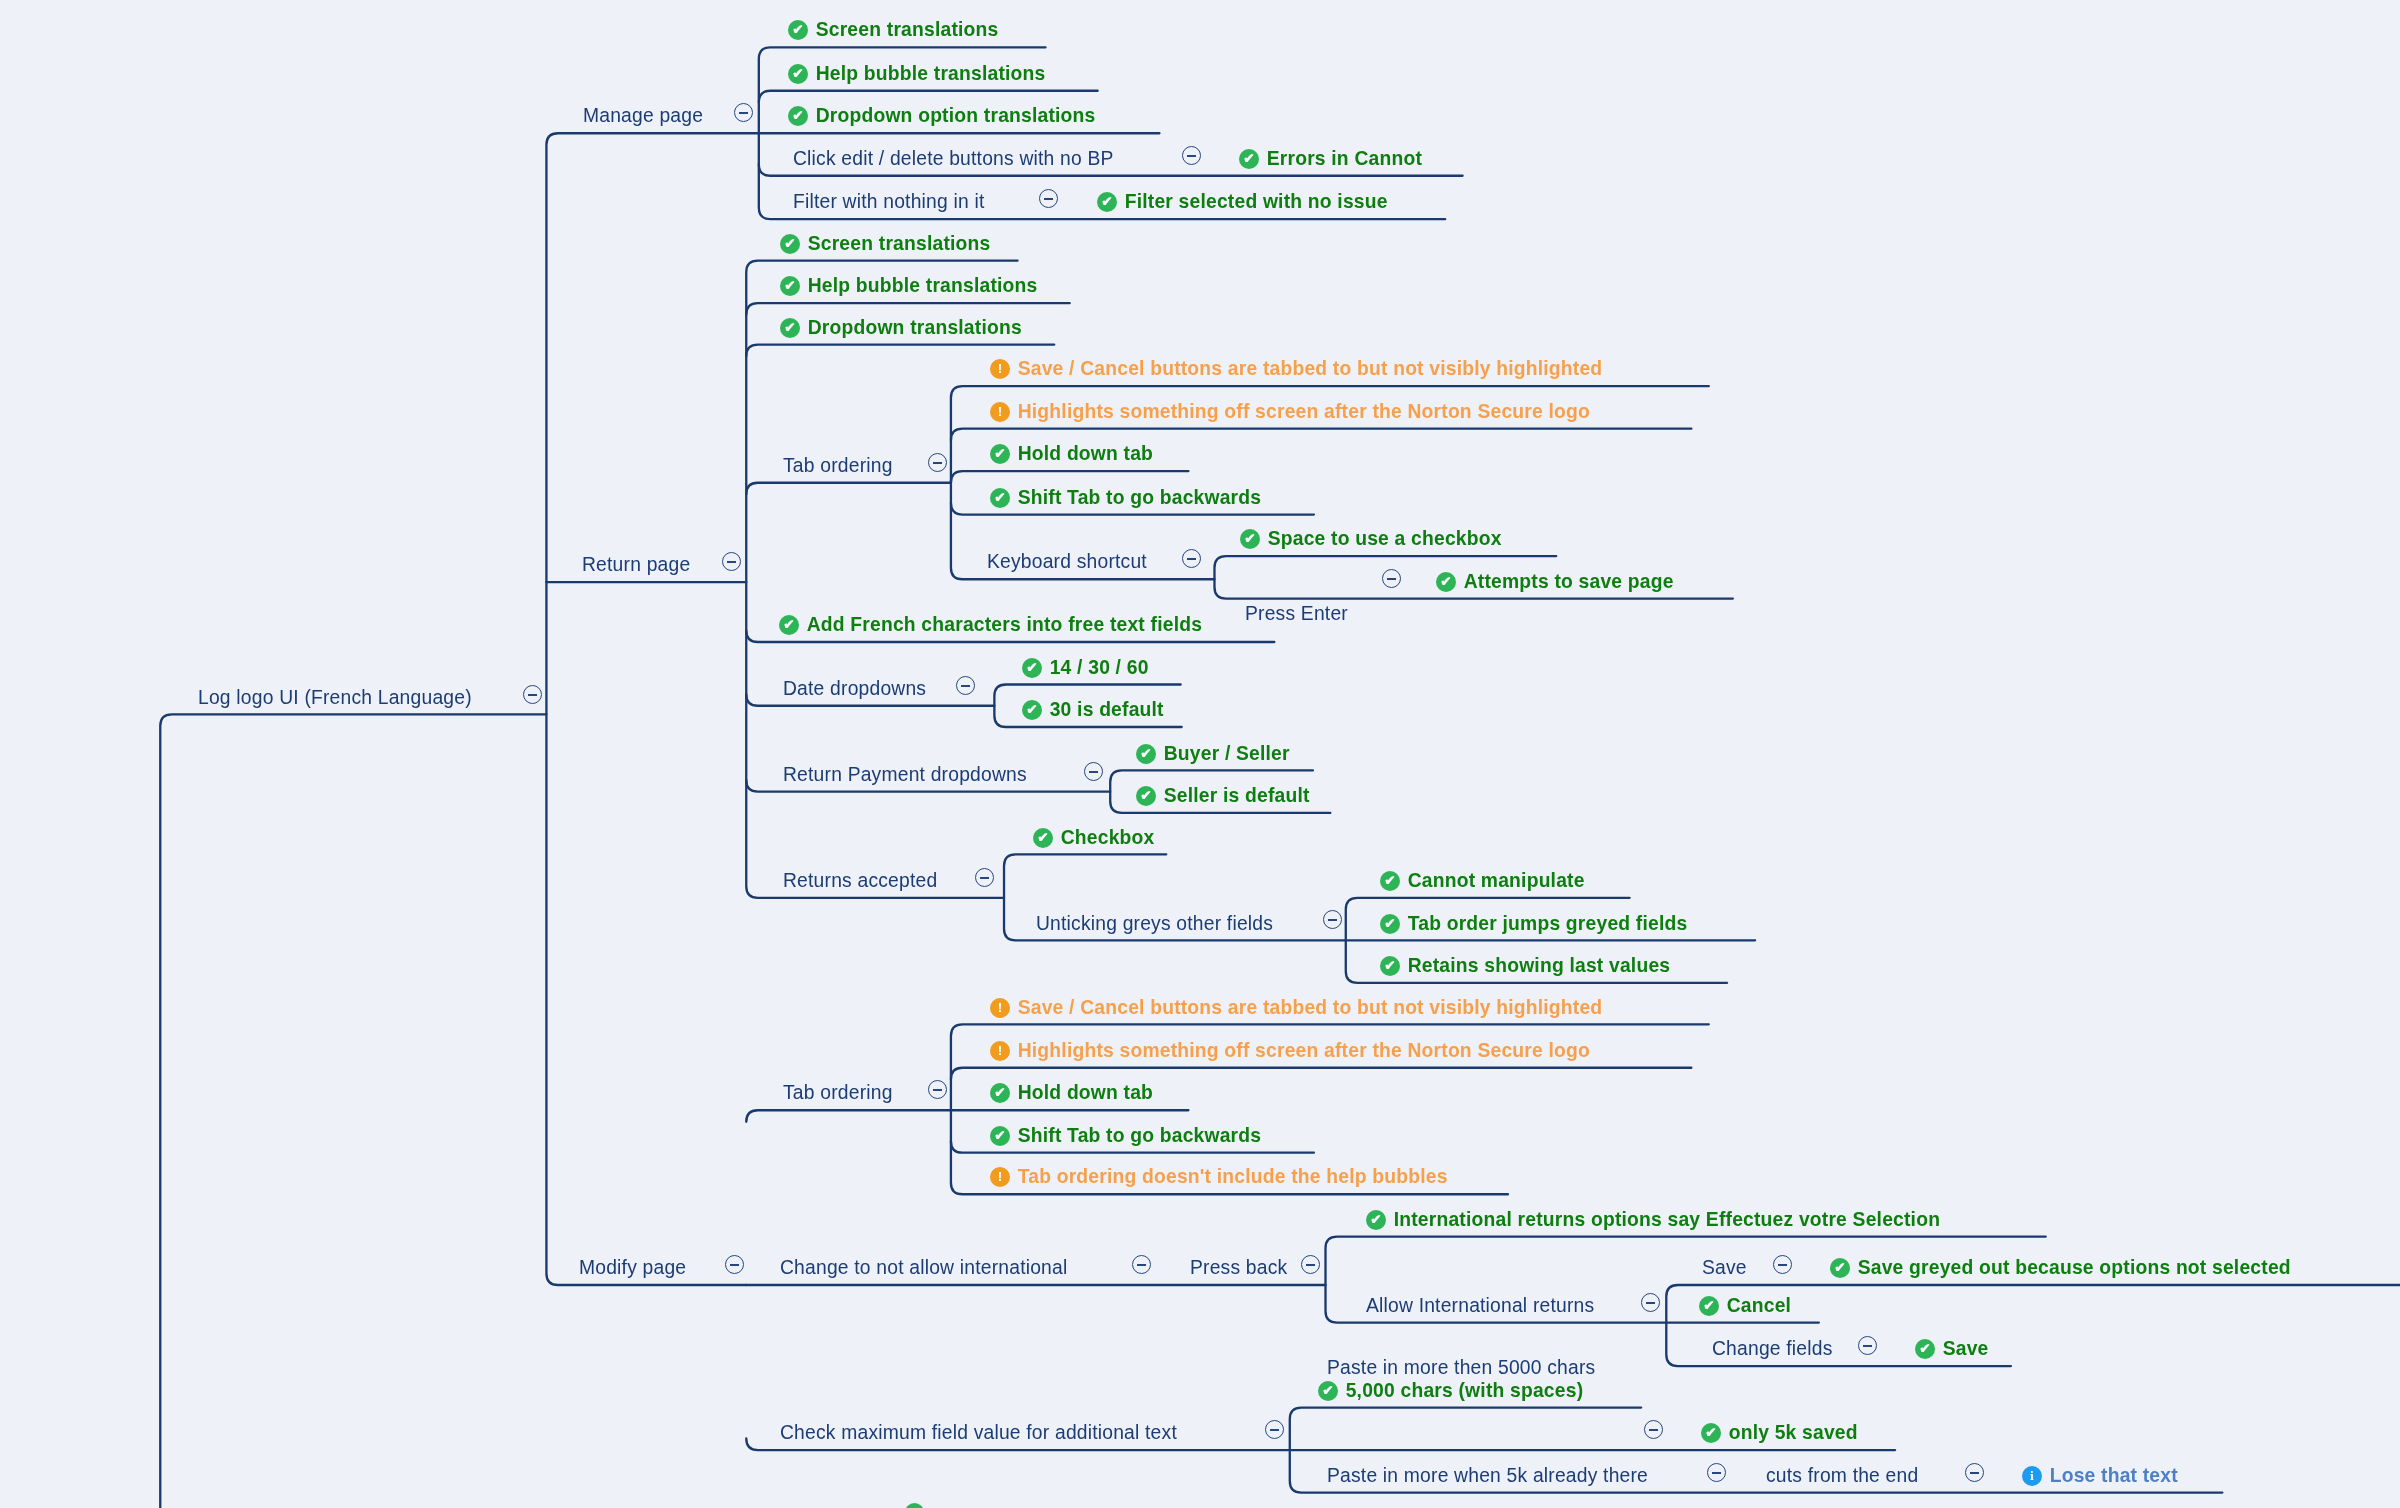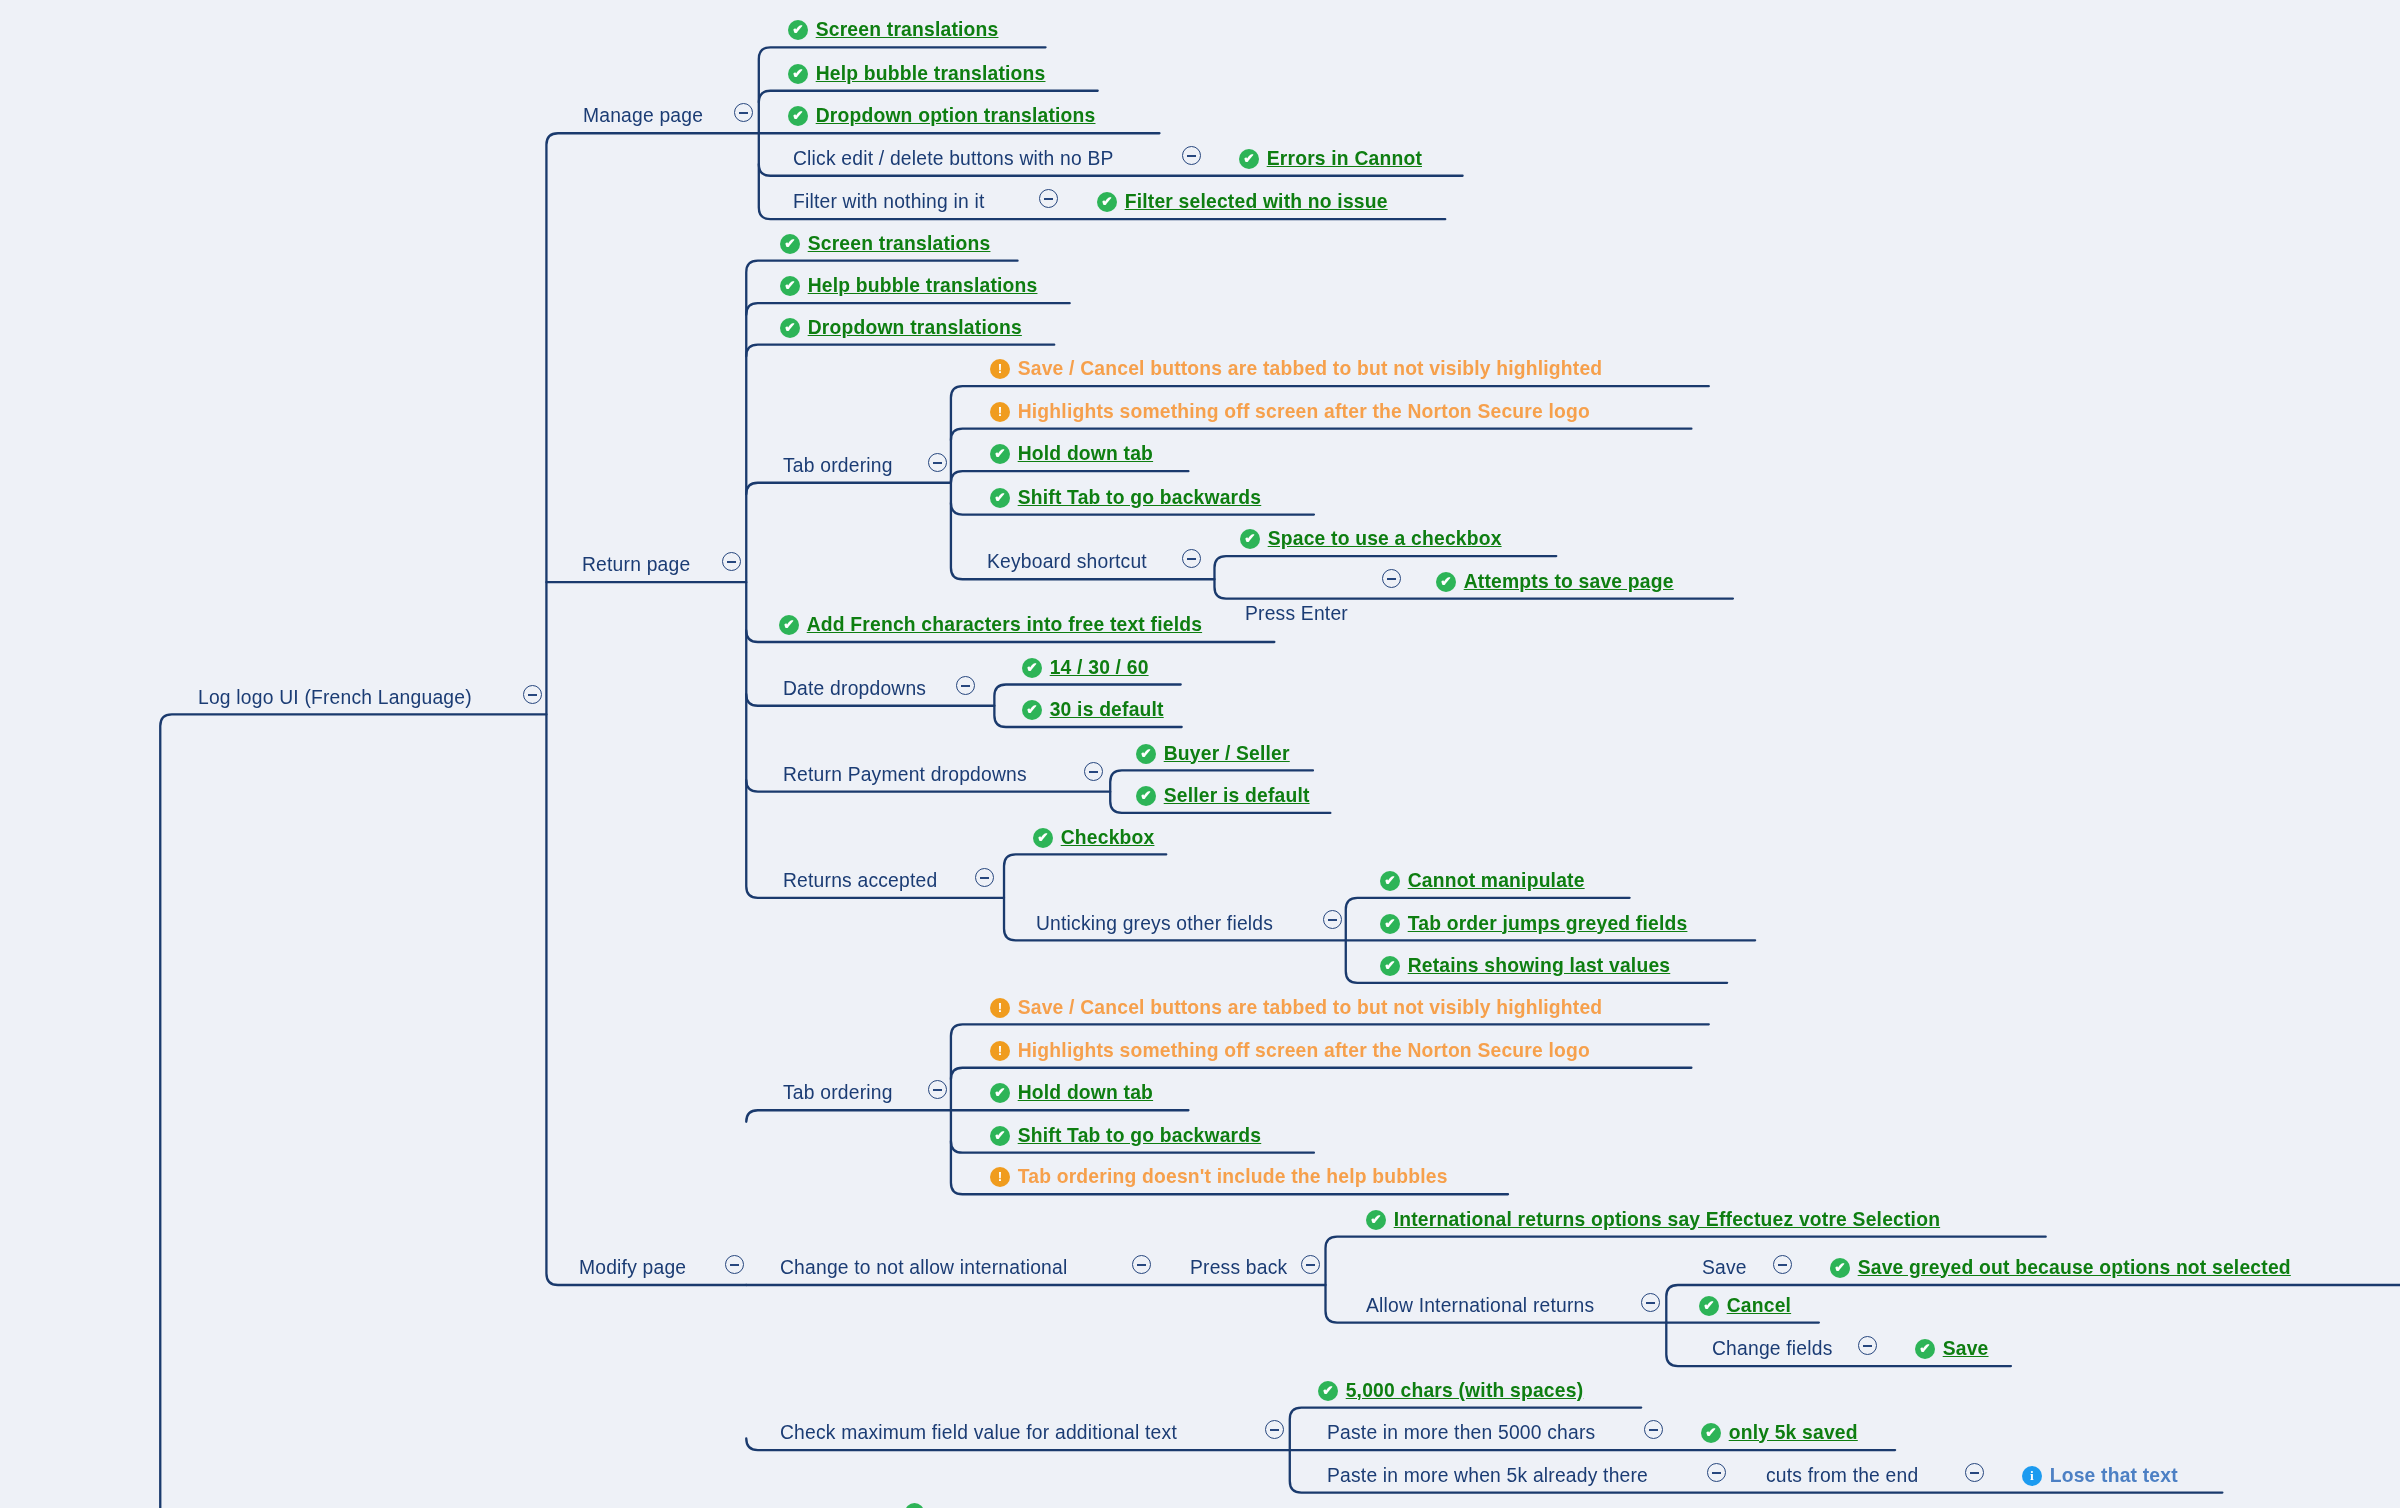--- a/index.html
+++ b/index.html
@@ -12,21 +12,21 @@
   body{
     width:2400px;height:1508px;position:relative;overflow:hidden;
     background:var(--background);
     font-family:"Liberation Sans", sans-serif;
   }
   svg.links{position:absolute;left:0;top:0;}
   svg.links path{fill:none;stroke:var(--line);stroke-width:2.4;stroke-linecap:round;}
   .node{position:absolute;height:29px;display:flex;align-items:center;gap:7.7px;white-space:nowrap;}
   .node .lbl{font-size:19.3px;color:var(--text);letter-spacing:0.2px;}
   .node.status .lbl{font-weight:bold;}
-  .node.pass .lbl{color:var(--pass-text);text-decoration:underline;}
+  .node.pass .lbl{color:var(--pass-text);}
   .node.warn .lbl{color:var(--warn-text);}
   .node.info .lbl{color:var(--info-text);}
   .ic{width:20px;height:20px;border-radius:50%;color:#fff;font-weight:bold;
       font-size:13.5px;line-height:20px;text-align:center;flex:0 0 20px;}
   .node.pass .ic{background:var(--pass-icon);}
   .node.warn .ic{background:var(--warn-icon);}
   .node.info .ic{background:var(--info-icon);font-family:"Liberation Serif",serif;}
   .collapse{position:absolute;width:19.3px;height:19.3px;box-sizing:border-box;
     border:1.9px solid #27477e;border-radius:50%;background:var(--background);
     display:flex;align-items:center;justify-content:center;}
@@ -345,21 +345,21 @@
 <div class="node plain" style="left:780px;top:1418px">
     <span class="lbl">Check maximum field value for additional text</span>
   </div>
 <div class="collapse" style="left:1265px;top:1420px">
     <span class="dash"></span>
   </div>
 <div class="node status pass" style="left:1318px;top:1376px">
     <span class="ic">✔</span>
     <span class="lbl">5,000 chars (with spaces)</span>
   </div>
-<div class="node plain" style="left:1327px;top:1418px">
+<div class="node plain" style="left:1327px;top:1353px">
     <span class="lbl">Paste in more then 5000 chars</span>
   </div>
 <div class="collapse" style="left:1644px;top:1420px">
     <span class="dash"></span>
   </div>
 <div class="node status pass" style="left:1701px;top:1418px">
     <span class="ic">✔</span>
     <span class="lbl">only 5k saved</span>
   </div>
 <div class="node plain" style="left:1327px;top:1461px">

